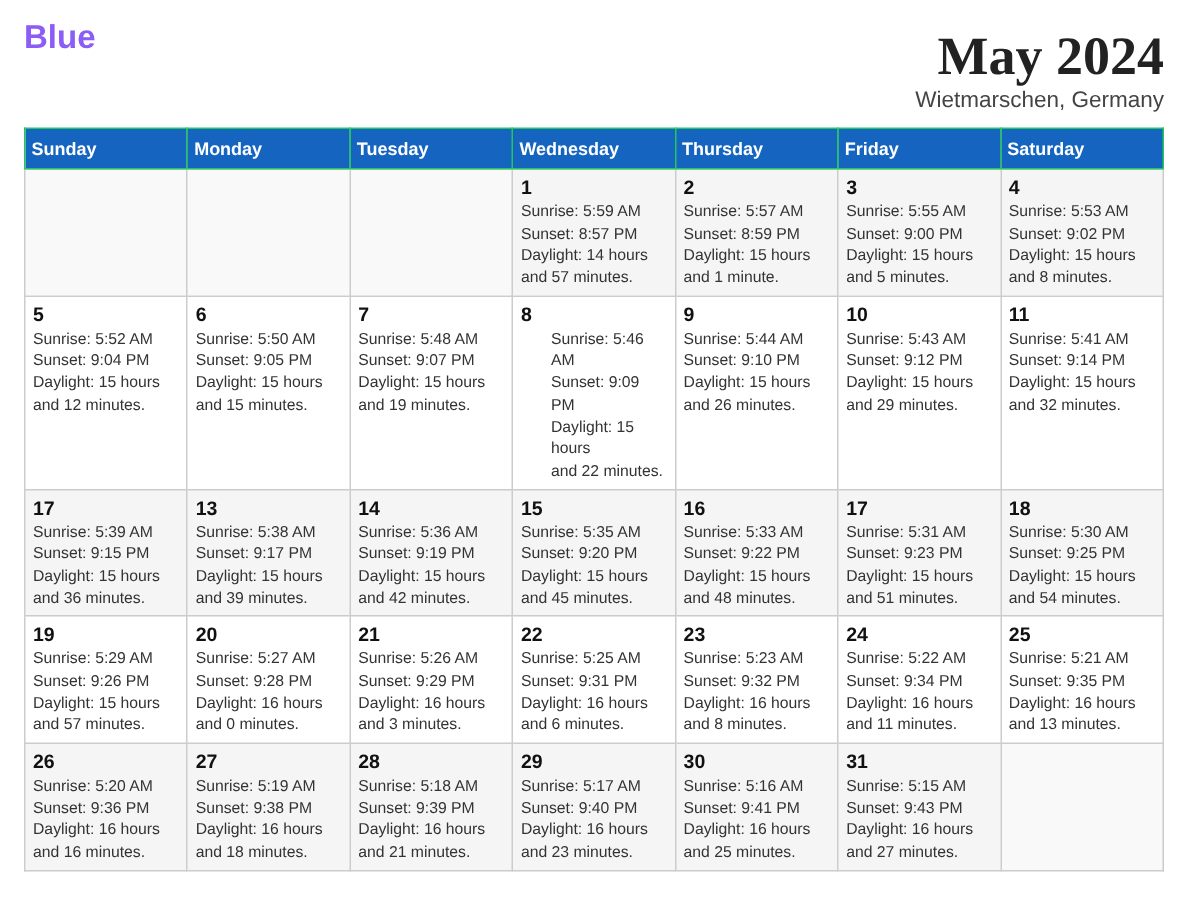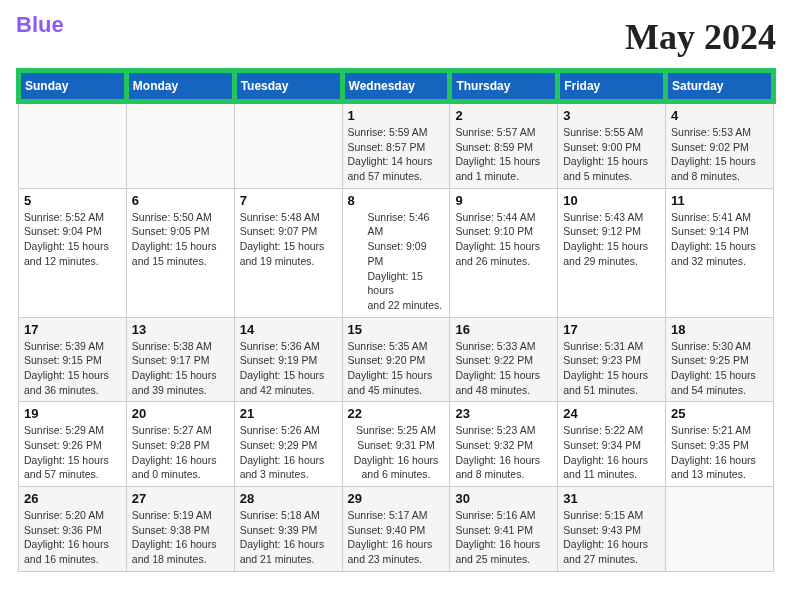--- a/index.html
+++ b/index.html
@@ -39,21 +39,21 @@
       border-collapse: collapse;
       font-size: 11px;
     }
     .calendar th {
       background-color: #1565c0;
       color: #fff;
       padding: 6px 4px;
       font-size: 12px;
       font-weight: bold;
       text-align: left;
-      border: 5px solid #22c55e;
+      border: 1px solid #22c55e;
     }
     .calendar td {
       border: 1px solid #ccc;
       vertical-align: top;
       padding: 4px 5px;
       width: 108px;
       min-height: 80px;
       background: #fff;
     }
     .calendar tr:nth-child(odd) td {
@@ -79,20 +79,21 @@
   </style>
 </head>
 <body>
 
 <div class="header">
   <div class="logo">
     <span style="font-size:22px;font-weight:bold;color:#8b5cf6;margin-top:-4px;">Blue</span>
   </div>
   <div class="title-block">
     <div class="main-title">May 2024</div>
+    <div class="subtitle">Wietmarschen, Germany</div>
   </div>
 </div>
 
 <table class="calendar">
   <thead>
     <tr>
     <th>Sunday</th>
         <th>Monday</th>
         <th>Tuesday</th>
         <th>Wednesday</th>
@@ -254,21 +255,21 @@
         </td>
         <td>
           <div class="day-number">21</div>
           <div class="day-info" style="white-space: pre-line;">Sunrise: 5:26 AM
 Sunset: 9:29 PM
 Daylight: 16 hours
 and 3 minutes.</div>
         </td>
         <td>
           <div class="day-number">22</div>
-          <div class="day-info" style="white-space: pre-line; text-align: center;">Sunrise: 5:25 AM
+          <div class="day-info" style="white-space: pre-line;">Sunrise: 5:25 AM
 Sunset: 9:31 PM
 Daylight: 16 hours
 and 6 minutes.</div>
         </td>
         <td>
           <div class="day-number">23</div>
           <div class="day-info" style="white-space: pre-line;">Sunrise: 5:23 AM
 Sunset: 9:32 PM
 Daylight: 16 hours
 and 8 minutes.</div>

